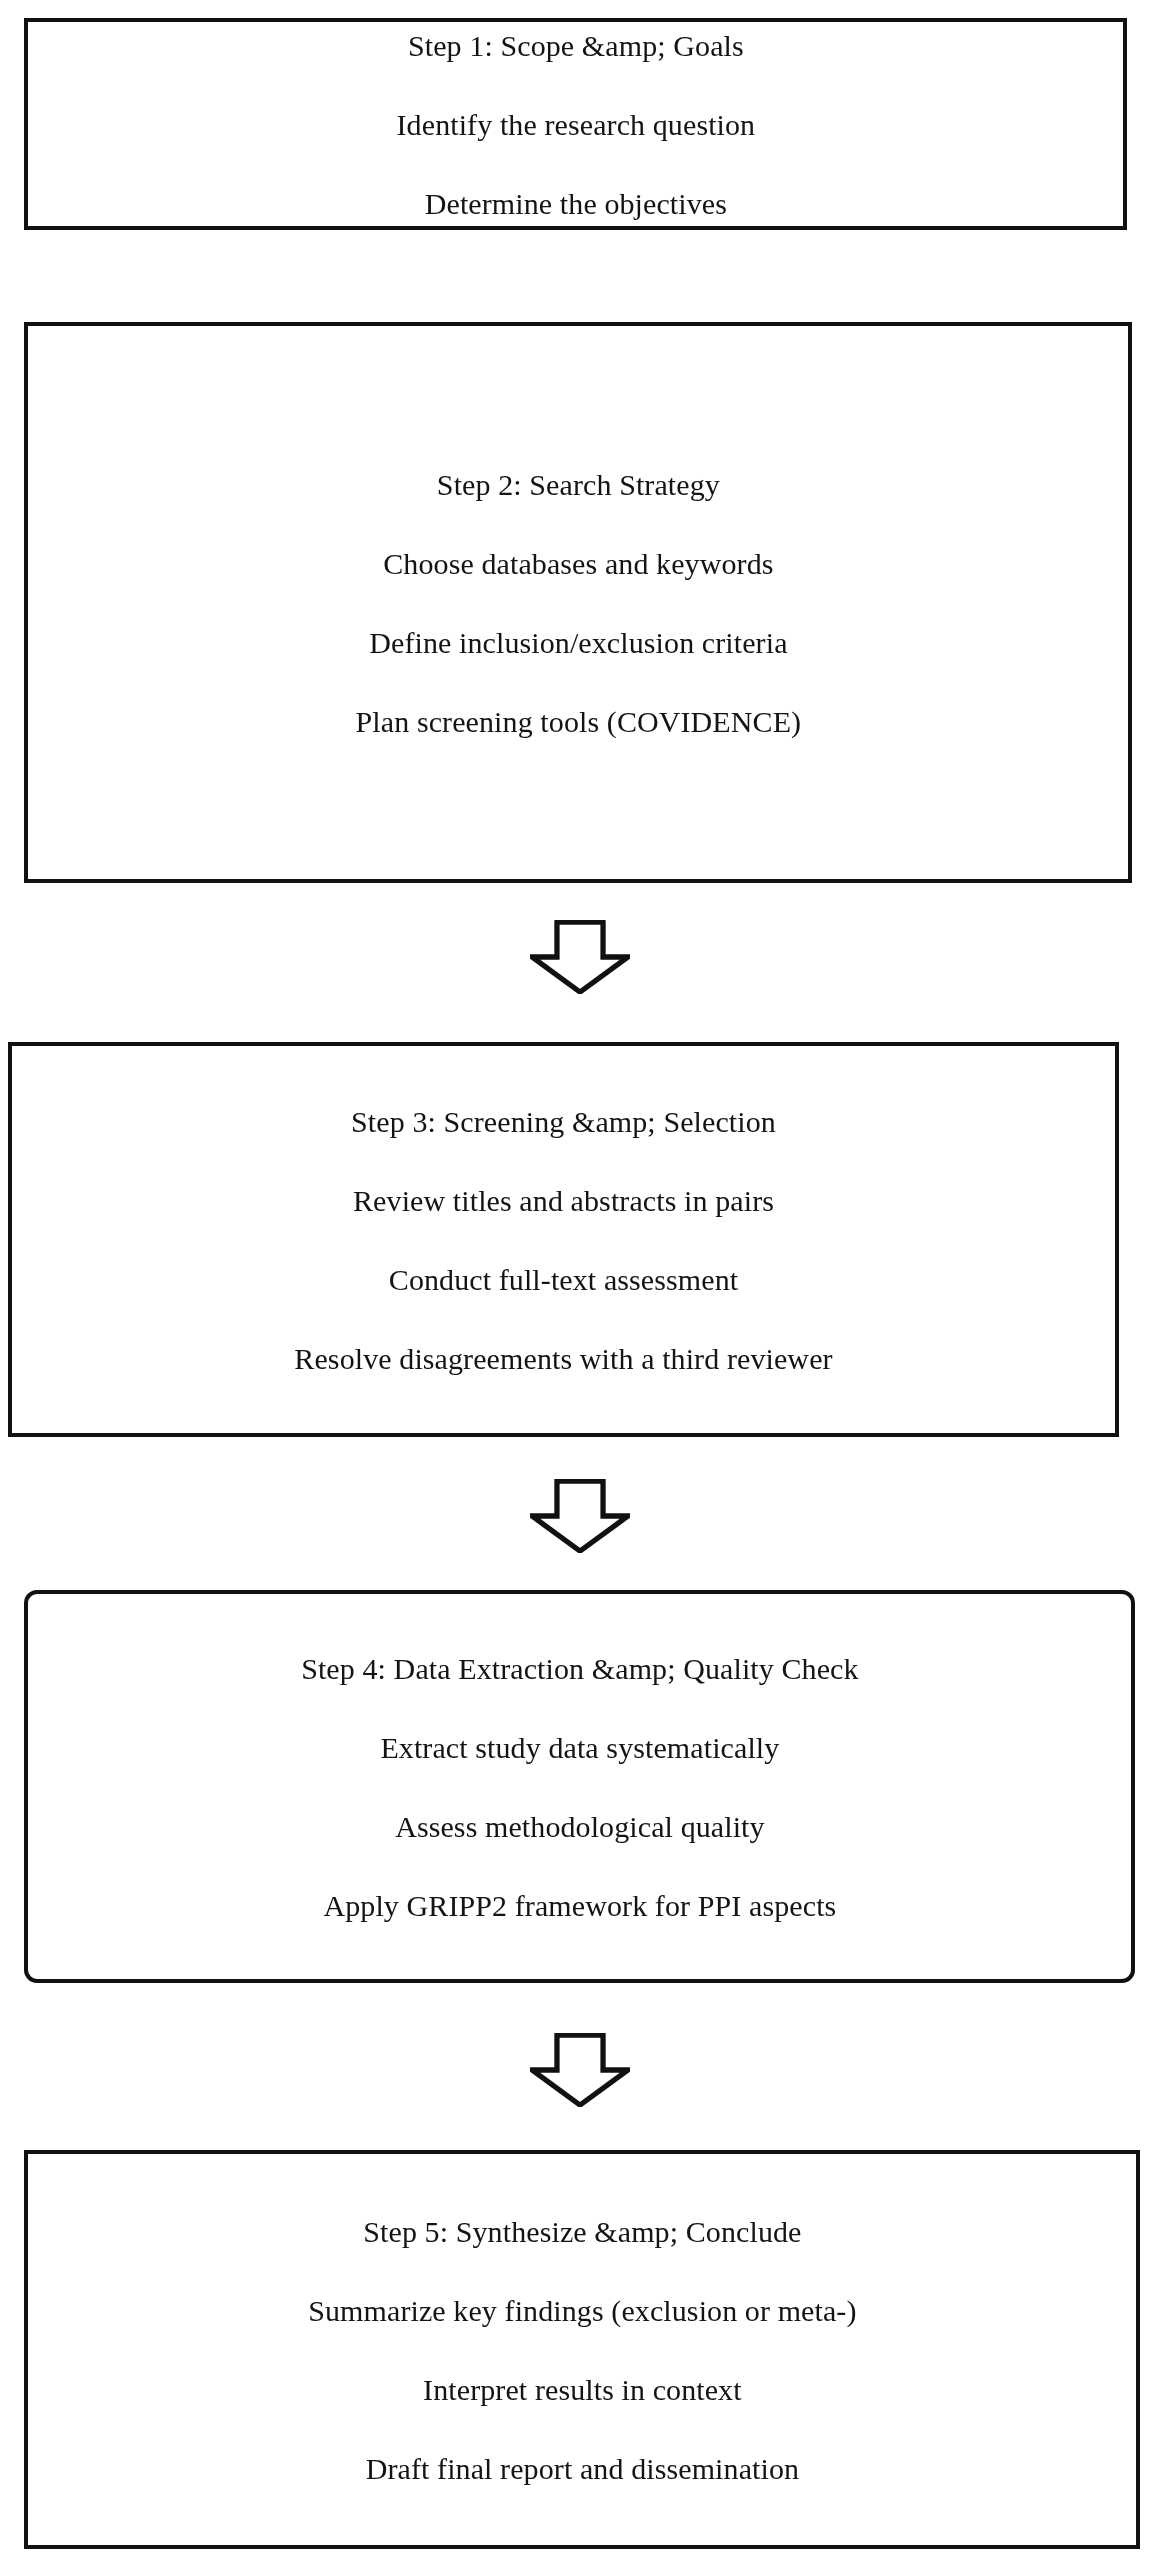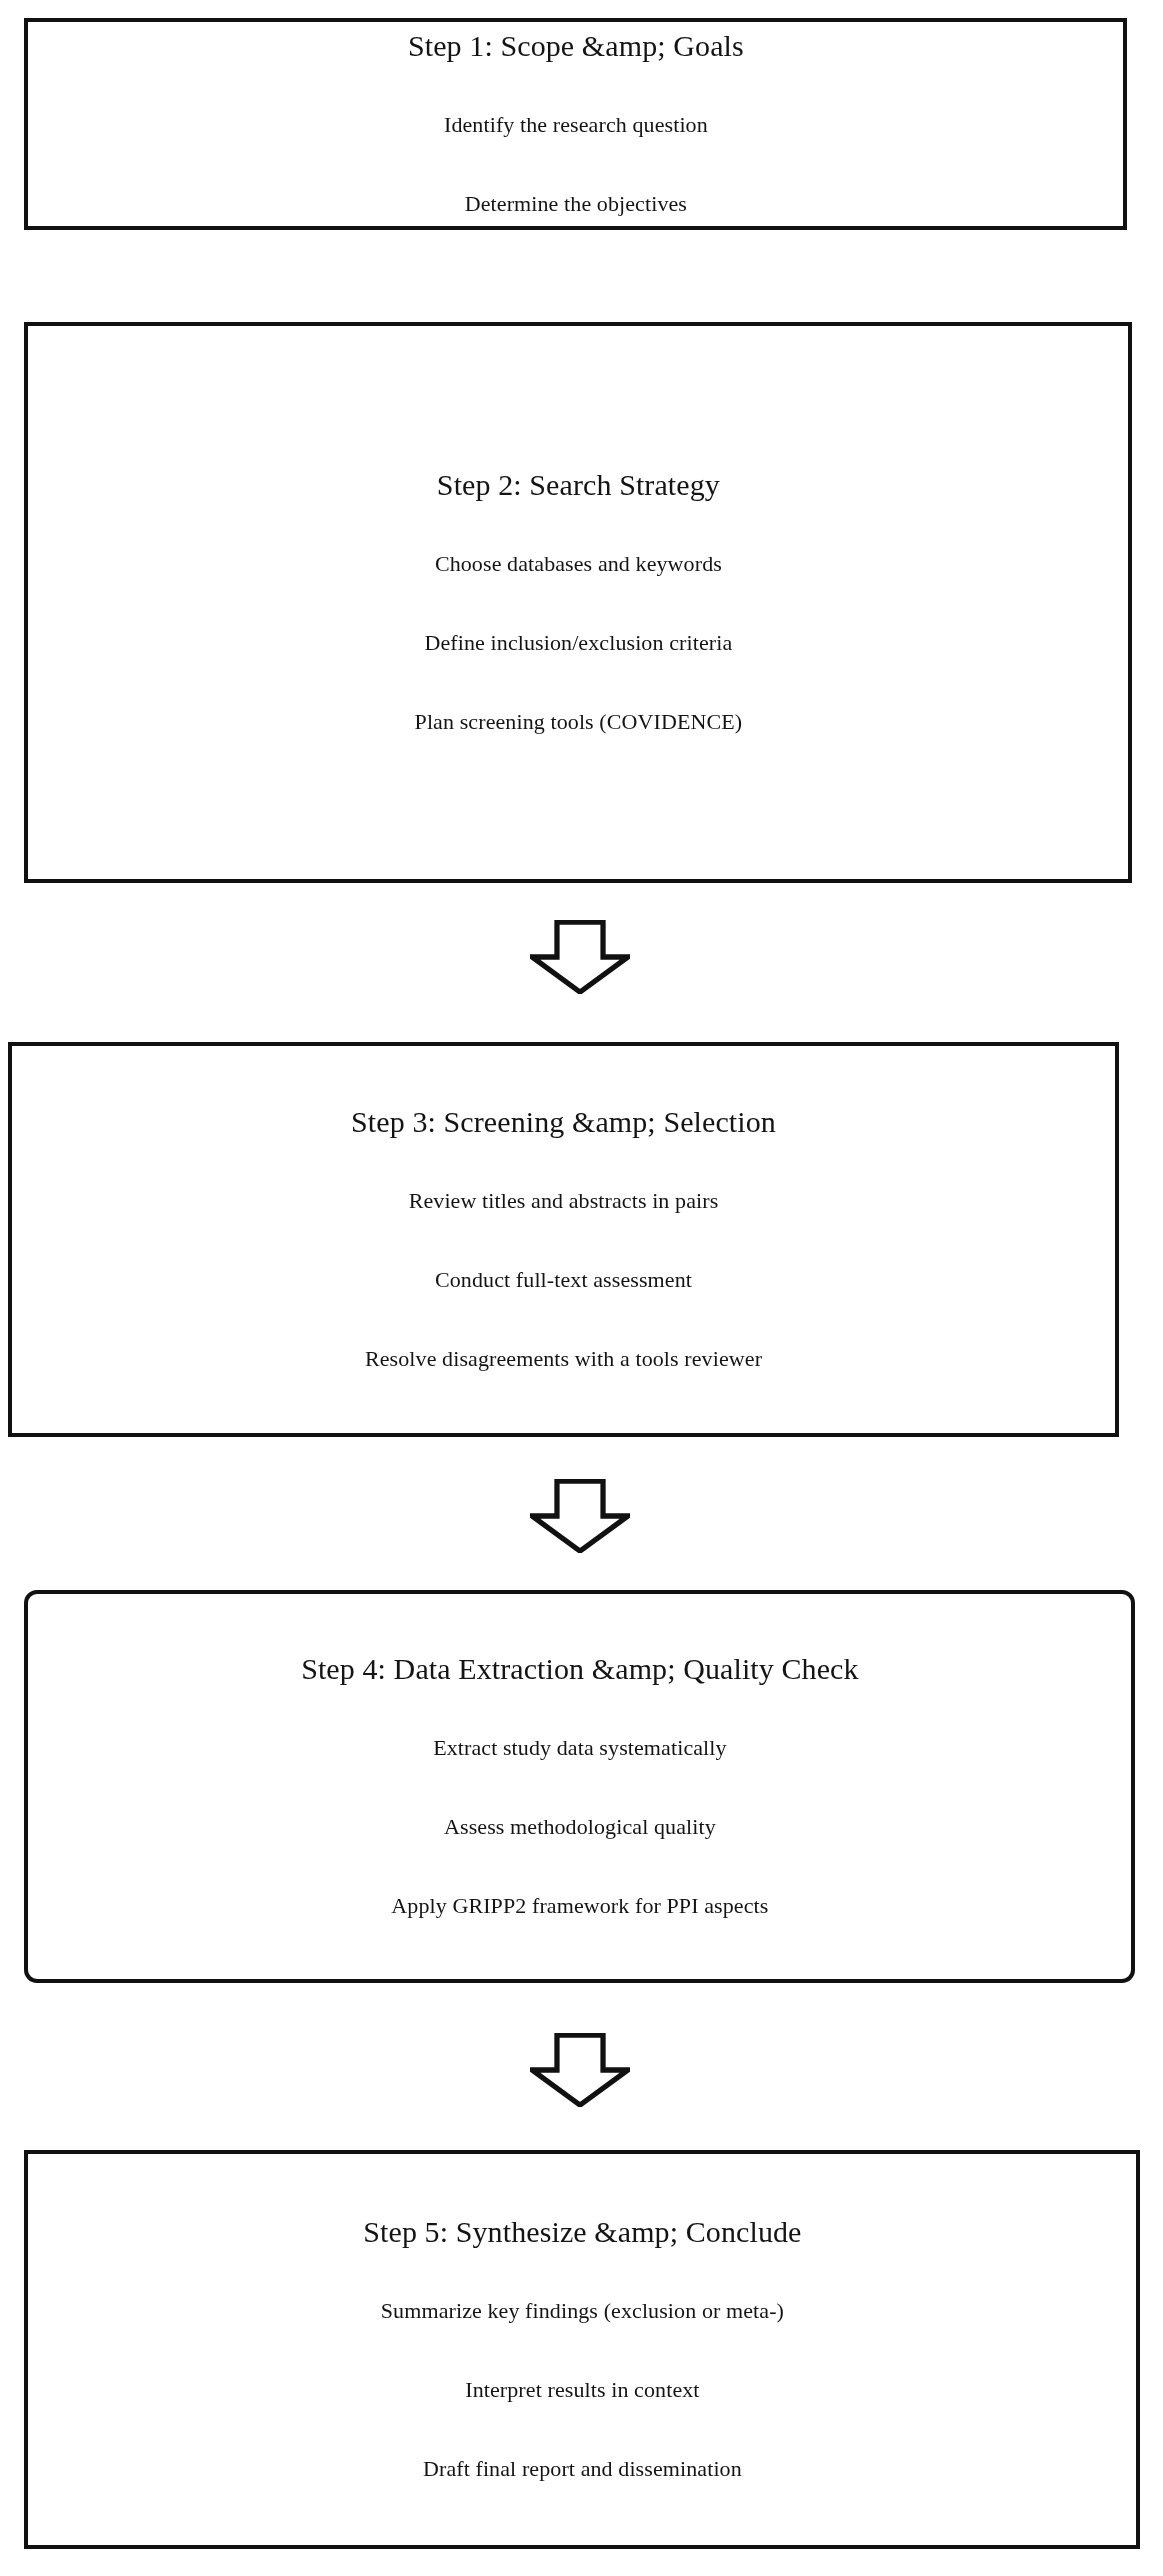--- a/index.html
+++ b/index.html
@@ -32,21 +32,21 @@
     flex-direction: column;
     align-items: center;
     justify-content: center;
   }
 
   .step-line {
     display: block;
     width: 100%;
     text-align: center;
     font-family: "Liberation Serif", "DejaVu Serif", serif;
-    font-size: 22px;
+    font-size: 30px;
     line-height: 79px;
     letter-spacing: 0.1px;
     color: #141414;
     white-space: nowrap;
   }
 
   .step-line.heading {
     font-size: 30px;
   }
 
@@ -101,21 +101,21 @@
   <div class="connector-arrow" id="connector-arrow-2">
     <svg viewBox="0 0 152 112" preserveAspectRatio="none">
       <polygon points="41,3 111,3 111,56 149,56 76,109 3,56 41,56" fill="#ffffff" stroke="#111111" stroke-width="8" stroke-linejoin="miter"></polygon>
     </svg>
   </div>
 
   <div class="step-box" id="step-box-3">
     <span class="step-line heading">Step 3: Screening &amp;amp; Selection</span>
     <span class="step-line">Review titles and abstracts in pairs</span>
     <span class="step-line">Conduct full-text assessment</span>
-    <span class="step-line">Resolve disagreements with a tools reviewer</span>
+    <span class="step-line">Resolve disagreements with a third reviewer</span>
   </div>
 
   <div class="connector-arrow" id="connector-arrow-3">
     <svg viewBox="0 0 152 112" preserveAspectRatio="none">
       <polygon points="41,3 111,3 111,56 149,56 76,109 3,56 41,56" fill="#ffffff" stroke="#111111" stroke-width="8" stroke-linejoin="miter"></polygon>
     </svg>
   </div>
 
   <div class="step-box" id="step-box-4">
     <span class="step-line heading">Step 4: Data Extraction &amp;amp; Quality Check</span>

